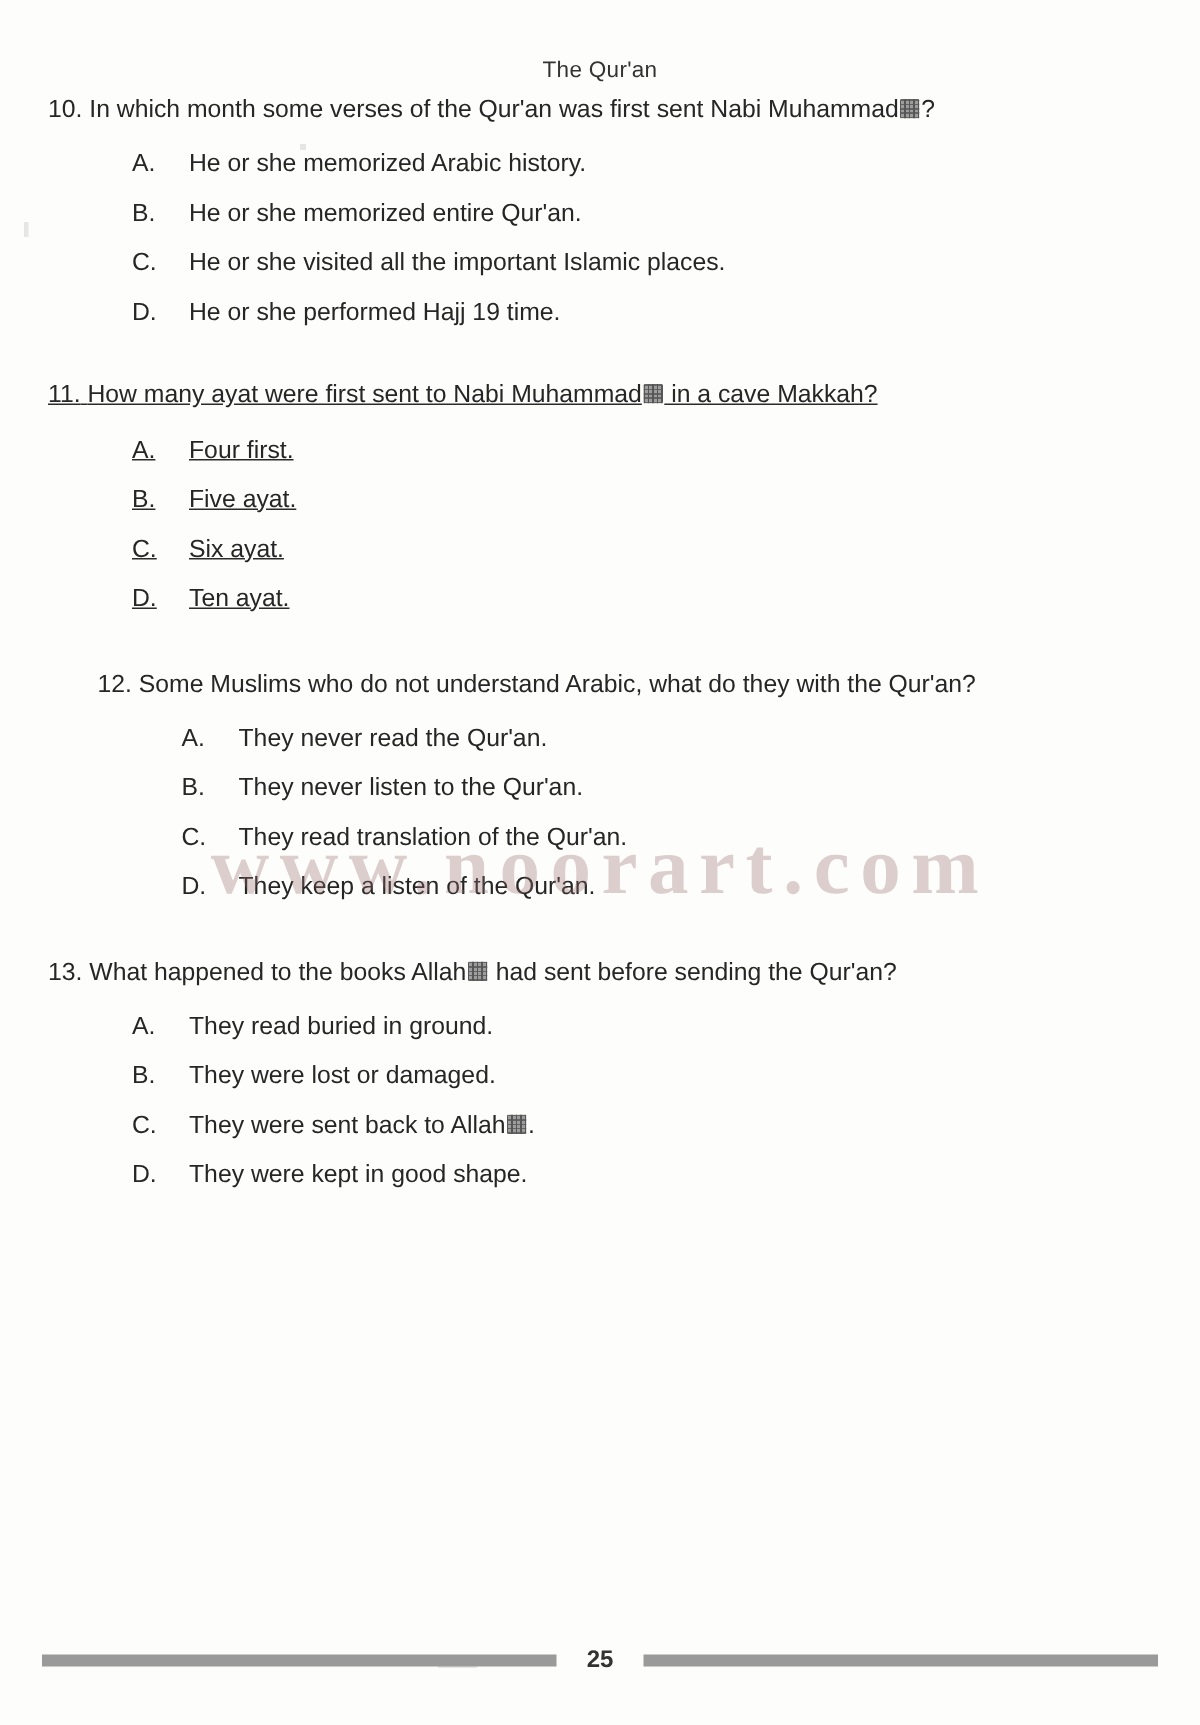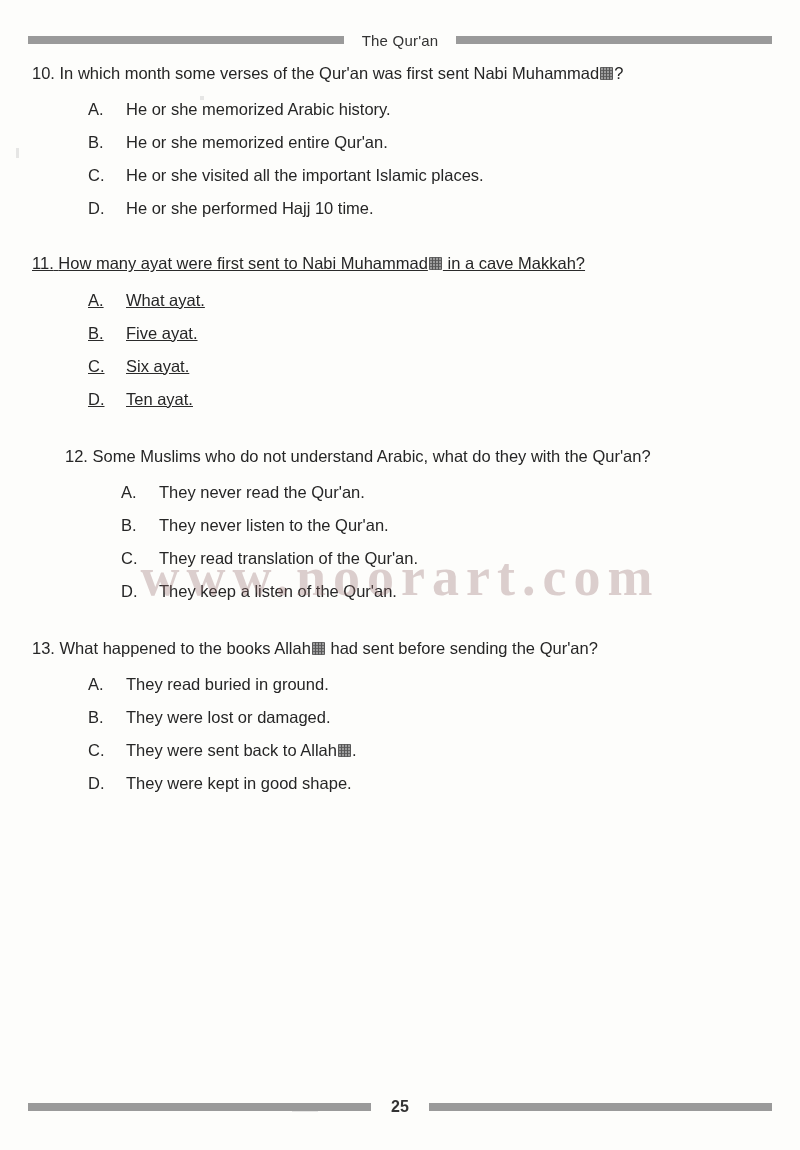--- a/index.html
+++ b/index.html
@@ -25,20 +25,21 @@
   
   .header {
     position: absolute;
     top: 26px;
     left: 28px;
     right: 28px;
     height: 28px;
     display: flex;
     align-items: center;
     gap: 12px;
+    flex-direction: column;
   }
   .rule {
     flex: 1 1 auto;
     height: 8px;
     background: #9a9a9a;
   }
   .rule.left { margin-right: 2px; }
   .rule.right { margin-left: 2px; }
   .header-title {
     font-size: 15px;
@@ -172,34 +173,34 @@
         <div class="choice">
           <span class="choice-letter">B.</span>
           <span class="choice-body">He or she memorized entire Qur'an.</span>
         </div>
         <div class="choice">
           <span class="choice-letter">C.</span>
           <span class="choice-body">He or she visited all the important Islamic places.</span>
         </div>
         <div class="choice">
           <span class="choice-letter">D.</span>
-          <span class="choice-body">He or she performed Hajj 10 time.</span>
+          <span class="choice-body">He or she performed Hajj 19 time.</span>
         </div>
       </div>
     </div>
 
     <div class="question-block" style="margin-top:34px;text-decoration:underline;">
       <div class="question-text">
         <span>11.</span>
         <span>How many ayat were first sent to Nabi Muhammad</span><span class="symbol"></span><span> in a cave Makkah?</span>
       </div>
       <div class="choices">
         <div class="choice">
           <span class="choice-letter">A.</span>
-          <span class="choice-body">What ayat.</span>
+          <span class="choice-body">Four first.</span>
         </div>
         <div class="choice">
           <span class="choice-letter">B.</span>
           <span class="choice-body">Five ayat.</span>
         </div>
         <div class="choice">
           <span class="choice-letter">C.</span>
           <span class="choice-body">Six ayat.</span>
         </div>
         <div class="choice">

